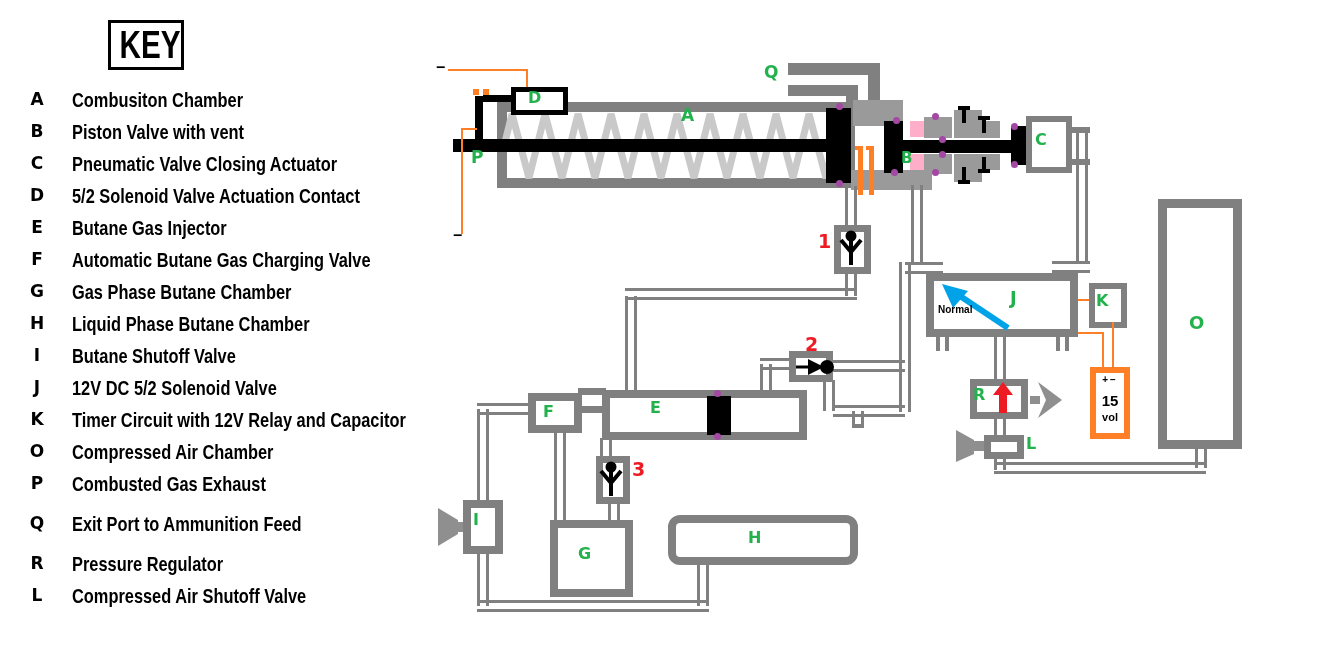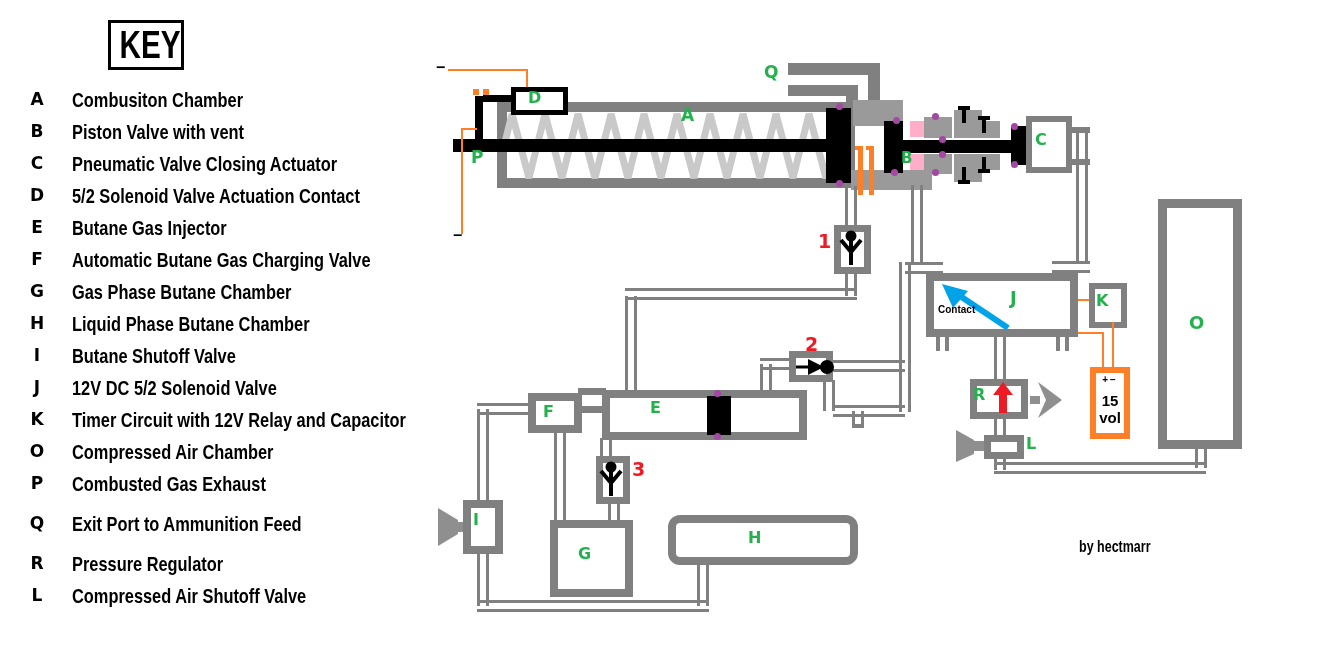--- a/index.html
+++ b/index.html
@@ -242,39 +242,39 @@
     <rect x="18" y="18" width="12" height="10" fill="#8f8f8f"></rect>
   </svg>
   <i class="abs" style="left:463px;top:500px;width:24px;height:38px;border:8px solid #808080;background:#fff;"></i>
   <span class="abs glab" style="left:473px;top:510px;font-size:16px;">I</span>
 
   <i class="abs" style="left:926px;top:273px;width:136px;height:48px;border:8px solid #808080;background:#fff;"></i>
   <svg class="abs" style="left:936px;top:282px" width="80" height="50" viewBox="0 0 80 50">
     <path d="M72 46 L24 14" stroke="#00A2E8" stroke-width="6"></path>
     <polygon points="6,2 32,9 17,26" fill="#00A2E8"></polygon>
   </svg>
-  <span class="abs" style="left:938px;top:304px;font-size:10px;font-weight:bold;color:#000;">Contact</span>
+  <span class="abs" style="left:938px;top:304px;font-size:10px;font-weight:bold;color:#000;">Normal</span>
   <span class="abs glab" style="left:1010px;top:287px;font-size:18px;">J</span>
   <i class="abs bar" style="left:936px;top:337px;width:4px;height:14px;"></i>
   <i class="abs bar" style="left:945px;top:337px;width:4px;height:14px;"></i>
   <i class="abs bar" style="left:1056px;top:337px;width:4px;height:14px;"></i>
   <i class="abs bar" style="left:1065px;top:337px;width:4px;height:14px;"></i>
 
   <i class="abs" style="left:1089px;top:283px;width:26px;height:33px;border:6px solid #808080;background:#fff;"></i>
   <span class="abs glab" style="left:1096px;top:291px;font-size:16px;">K</span>
 
   <i class="abs owire" style="left:1078px;top:299px;width:11px;height:2px;"></i>
   <i class="abs owire" style="left:1078px;top:332px;width:26px;height:2px;"></i>
   <i class="abs owire" style="left:1102px;top:332px;width:2px;height:37px;"></i>
   <i class="abs owire" style="left:1112px;top:322px;width:2px;height:47px;"></i>
 
   <div class="abs" style="left:1090px;top:367px;width:28px;height:60px;border:6px solid #FF7F27;background:#fff;text-align:center;">
     <div style="font-size:10px;font-weight:bold;line-height:13px;letter-spacing:2px;"><span>+</span><span>−</span></div>
     <div style="font-size:15px;font-weight:bold;line-height:17px;margin-top:6px;">15</div>
-    <div style="font-size:15px;font-weight:bold;line-height:17px;">vol</div>
+    <div style="font-size:11px;font-weight:bold;line-height:17px;">vol</div>
   </div>
 
   <i class="abs" style="left:970px;top:379px;width:44px;height:26px;border:7px solid #808080;background:#fff;"></i>
   <span class="abs glab" style="left:973px;top:385px;font-size:16px;">R</span>
   <svg class="abs" style="left:993px;top:382px" width="20" height="31" viewBox="0 0 20 31">
     <polygon points="10,0 20,13 14,13 14,31 6,31 6,13 0,13" fill="#ED1C24"></polygon>
   </svg>
   <svg class="abs" style="left:1030px;top:380px" width="34" height="40" viewBox="0 0 34 40">
     <rect x="0" y="16" width="10" height="8" fill="#8f8f8f"></rect>
     <polygon points="8,2 32,20 8,38 16,20" fill="#8f8f8f"></polygon>
@@ -295,17 +295,14 @@
   <i class="abs dot" style="left:891px;top:169px;"></i>
   <i class="abs dot" style="left:932px;top:113px;"></i>
   <i class="abs dot" style="left:939px;top:136px;"></i>
   <i class="abs dot" style="left:939px;top:151px;"></i>
   <i class="abs dot" style="left:932px;top:169px;"></i>
   <i class="abs dot" style="left:1011px;top:123px;"></i>
   <i class="abs dot" style="left:1011px;top:161px;"></i>
   <i class="abs dot" style="left:714px;top:390px;"></i>
   <i class="abs dot" style="left:714px;top:433px;"></i>
 
-  <div class="abs" style="left:900px;top:538px;width:430px;text-align:center;">
-    <span class="condc" style="font-size:16px;font-weight:bold;">by hectmarr</span>
-  </div>
 
 </div>
 
 </body></html>

